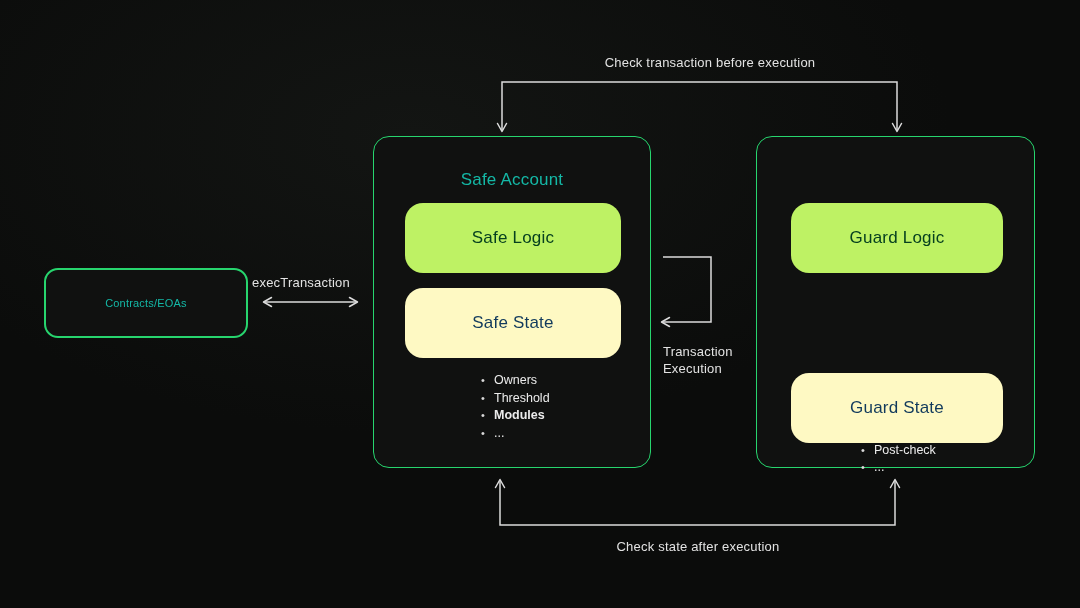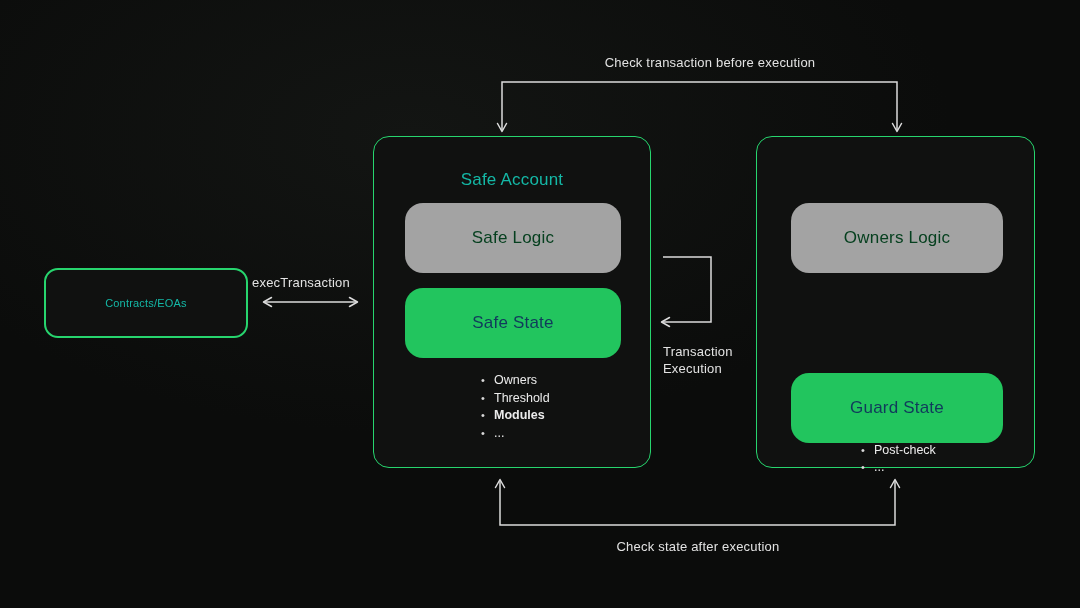--- a/index.html
+++ b/index.html
@@ -41,22 +41,22 @@
     letter-spacing: 0.2px;
   }
   
   .pill {
     position: absolute;
     border-radius: 18px;
     display: flex; align-items: center; justify-content: center;
     font-size: 17px; letter-spacing: 0.2px;
     box-sizing: border-box;
   }
-  .pill-logic { background: #a3a3a3; color: #06401f; }
-  .pill-state { background: #22c55e; color: #113a5c; }
+  .pill-logic { background: #bef264; color: #06401f; }
+  .pill-state { background: #fef9c3; color: #113a5c; }
   .safe-logic  { left: 31px; top: 66px;  width: 216px; height: 70px; }
   .safe-state  { left: 31px; top: 151px; width: 216px; height: 70px; }
   .guard-logic { left: 34px; top: 66px;  width: 212px; height: 70px; }
   .guard-state { left: 34px; top: 236px; width: 212px; height: 70px; text-align: center; }
   
   .bullets { position: absolute; font-size: 12.5px; color: #ececec; line-height: 17.5px; }
   .bullets-safe  { left: 107px; top: 235px; }
   .bullets-guard { left: 104px; top: 287px; }
   .bullet-row { display: flex; align-items: baseline; }
   .bullet-row .dot { width: 13px; font-size: 11px; color: #dadada; }
@@ -122,21 +122,21 @@
     </div>
   </div>
 
   <div class="arrow-label label-loop">
     <div>Transaction</div>
     <div>Execution</div>
   </div>
 
   <div class="panel panel-guard">
     <div class="pill pill-logic guard-logic">
-      <span>Owners Logic</span>
+      <span>Guard Logic</span>
     </div>
     <div class="bullets bullets-guard">
       <div class="bullet-row">
         <span class="dot">•</span>
         <span class="bullet-label">Pre-check</span>
       </div>
       <div class="bullet-row">
         <span class="dot">•</span>
         <span class="bullet-label">Post-check</span>
       </div>

